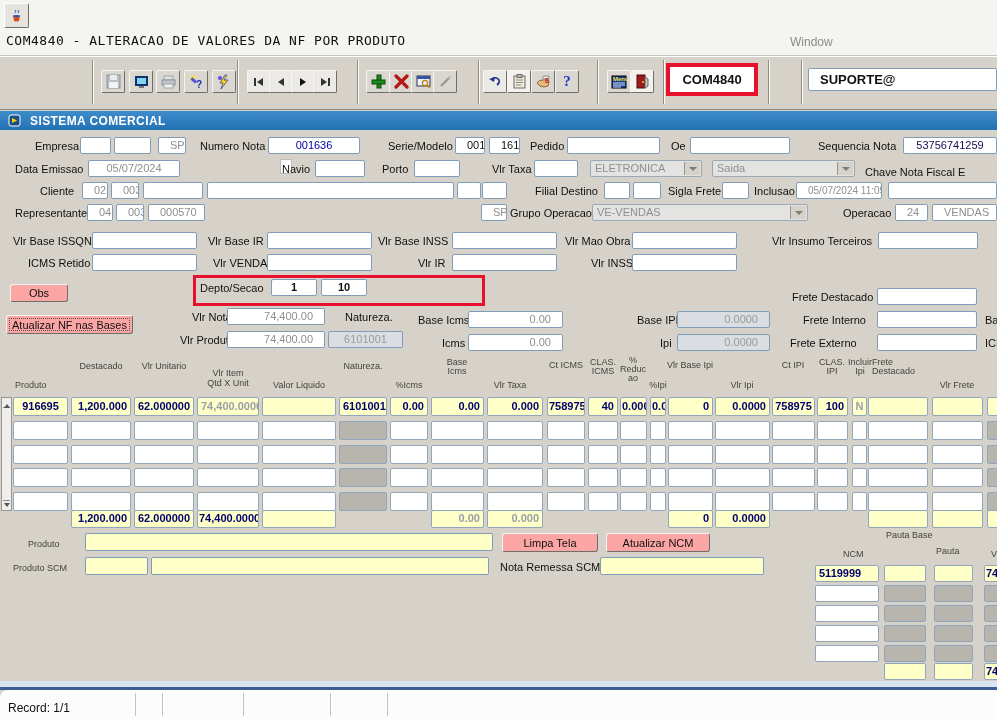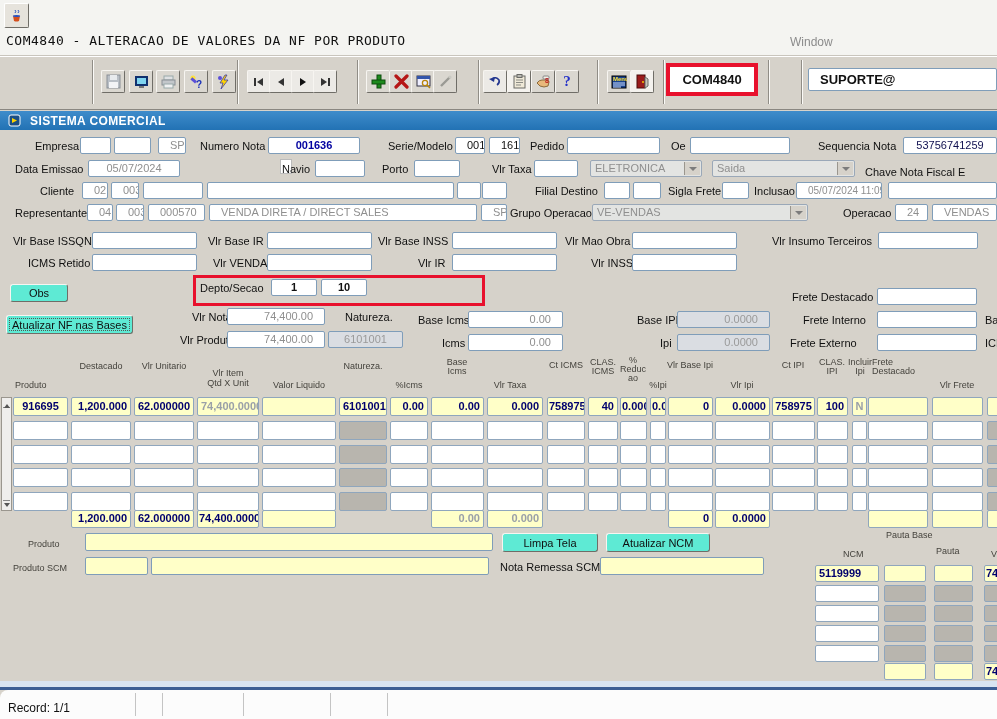--- a/index.html
+++ b/index.html
@@ -10,29 +10,29 @@
   .l{position:absolute;font-size:11px;color:#101010;white-space:nowrap;line-height:12px}
   .l9{position:absolute;font-size:9px;color:#45433d;white-space:nowrap;line-height:9px}
   .hc{transform:translateX(-50%);text-align:center}
   
   .f{position:absolute;height:17px;box-sizing:border-box;background:#fff;border:1px solid #7f9db9;
      border-radius:2px;font-size:11px;line-height:15px;padding:0 11px;overflow:hidden;white-space:nowrap}
   .dis{color:#8f8f8f}
   .dbg{background:#dadde2;color:#9a9a9a}
   .ctr{text-align:center}
   .rgt{text-align:right}
-  .navy{color:#00006e;font-weight:bold}
+  .navy{color:#00006e;font-weight:normal}
   
   .dd{position:absolute;height:17px;box-sizing:border-box;background:#e3e4e2;border:1px solid #9aa8b8;
       border-radius:2px;color:#8f8f8f;font-size:11px;line-height:15px;padding:0 18px 0 4px;overflow:hidden;white-space:nowrap}
   .dda{position:absolute;right:1px;top:1px;bottom:1px;width:15px;background:#d6d2ca;border-left:1px solid #9a968e;
       display:flex;align-items:center;justify-content:center}
   .dda:after{content:"";border:4px solid transparent;border-top-color:#7c7c7c;margin-top:4px}
   
-  .btn{position:absolute;box-sizing:border-box;background:#5eead4;border:1px solid #6f6d67;border-top-color:#f7f5f1;border-left-color:#f7f5f1;
+  .btn{position:absolute;box-sizing:border-box;background:#fca5a5;border:1px solid #6f6d67;border-top-color:#f7f5f1;border-left-color:#f7f5f1;
       border-radius:3px;font-size:11px;display:flex;align-items:center;justify-content:center;color:#101010}
   .btn.focus{outline:1px dotted #555;outline-offset:-4px}
   
   .tbtn{position:absolute;top:70px;width:24px;height:23px;box-sizing:border-box;background:#dad7d0;
       border:1px solid #6f6d67;border-top-color:#f7f5f1;border-left-color:#f7f5f1;border-radius:2px;
       display:flex;align-items:center;justify-content:center}
   .tsep{position:absolute;top:60px;height:44px;width:0;border-left:1px solid #908d86;border-right:1px solid #fbfaf7}
   
   .gc{position:absolute;height:19px;box-sizing:border-box;background:#fff;border:1px solid #8fa6bd;border-radius:2px;
       font-size:11px;line-height:16px;padding:0 3px;overflow:hidden;white-space:nowrap}
@@ -252,21 +252,20 @@
   <div class="l" style="left:668px;top:185px">Sigla Frete</div>
   <div class="f" style="left:722px;top:182px;width:27px"></div>
   <div class="l" style="left:754px;top:185px">Inclusao</div>
   <div class="f dis ctr" style="left:796px;top:182px;width:86px;font-size:10px">05/07/2024 11:09</div>
   <div class="f" style="left:888px;top:182px;width:109px"></div>
 
   <div class="l" style="left:15px;top:207px">Representante</div>
   <div class="f dis ctr" style="left:87px;top:204px;width:26px">04</div>
   <div class="f dis ctr" style="left:116px;top:204px;width:28px">003</div>
   <div class="f dis ctr" style="left:148px;top:204px;width:57px">000570</div>
-  <div class="f dis" style="left:209px;top:204px;width:268px">VENDA DIRETA / DIRECT SALES</div>
   <div class="f dis ctr" style="left:481px;top:204px;width:26px">SP</div>
   <div class="l" style="left:510px;top:207px">Grupo Operacao</div>
   <div class="dd" style="left:592px;top:204px;width:216px"><span>VE-VENDAS</span><span class="dda"></span></div>
   <div class="l" style="left:843px;top:207px">Operacao</div>
   <div class="f dis ctr" style="left:895px;top:204px;width:33px">24</div>
   <div class="f dis" style="left:932px;top:204px;width:65px">VENDAS</div>
 
   <div class="l" style="left:13px;top:235px">Vlr Base ISSQN</div>
   <div class="f" style="left:92px;top:232px;width:105px"></div>
   <div class="l" style="left:208px;top:235px">Vlr Base IR</div>

